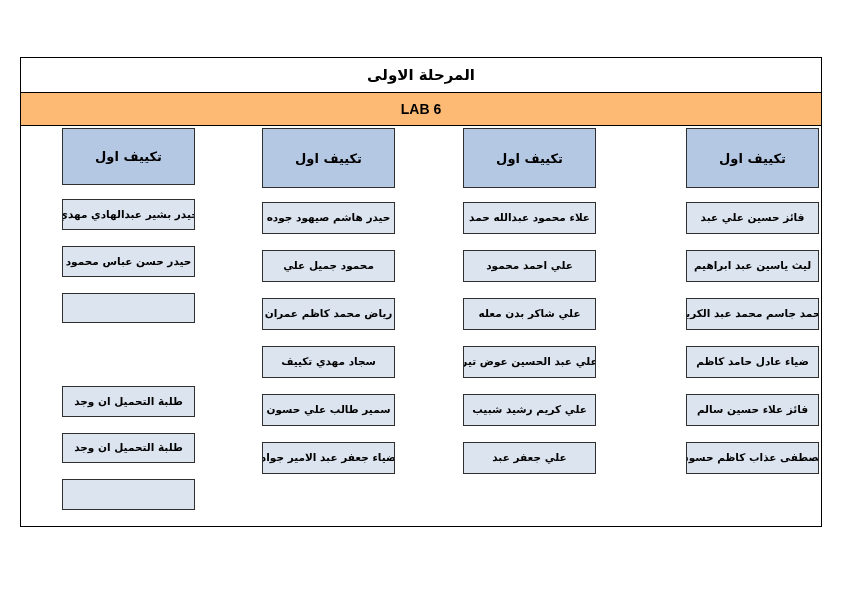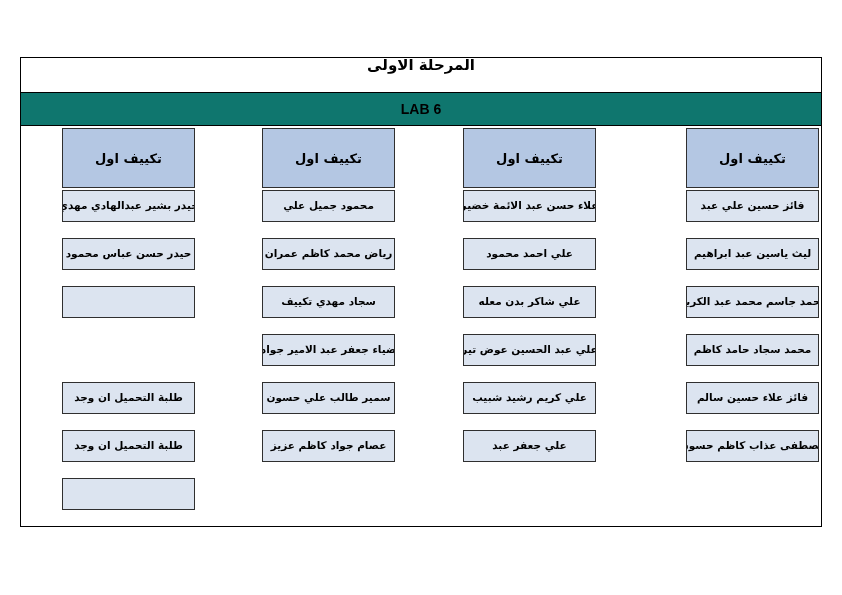--- a/index.html
+++ b/index.html
@@ -28,37 +28,38 @@
     border: 1.5px solid #000000;
     background: #ffffff;
   }
 
   
   .title-row {
     box-sizing: border-box;
     height: 35px;
     border-bottom: 1.5px solid #000000;
     display: flex;
+    align-items: center;
     justify-content: center;
     background: #ffffff;
   }
   .title-row .title-text {
     font-size: 15px;
     font-weight: 700;
     line-height: 1;
     letter-spacing: 0;
   }
   .lab-row {
     box-sizing: border-box;
     height: 33px;
     border-bottom: 1.5px solid #000000;
     display: flex;
     align-items: center;
     justify-content: center;
-    background: #0f766e;
+    background: #fdba74;
   }
   .lab-row .lab-text {
     font-size: 14px;
     font-weight: 700;
     direction: ltr;
     font-family: "Liberation Sans", sans-serif;
   }
 
   
   .columns {
@@ -81,21 +82,21 @@
   
   .col-head {
     box-sizing: border-box;
     width: 133px;
     height: 60px;
     background: #b4c7e3;
     border: 1.2px solid #2f2f2f;
     display: flex;
     align-items: center;
     justify-content: center;
-    margin-bottom: 2px;
+    margin-bottom: 14px;
   }
   .col-head .head-text {
     font-size: 13px;
     font-weight: 700;
     line-height: 1;
   }
 
   
   .cell {
     box-sizing: border-box;
@@ -157,36 +158,36 @@
       <div class="cell">
           <span class="cell-text">فائز حسين علي عبد</span>
         </div>
       <div class="cell">
           <span class="cell-text">ليث ياسين عبد ابراهيم</span>
         </div>
       <div class="cell">
           <span class="cell-text">محمد جاسم محمد عبد الكريم</span>
         </div>
       <div class="cell">
-          <span class="cell-text">محمد سجاد حامد كاظم</span>
+          <span class="cell-text">ضياء عادل حامد كاظم</span>
         </div>
       <div class="cell">
           <span class="cell-text">فائز علاء حسين سالم</span>
         </div>
       <div class="cell">
           <span class="cell-text">مصطفى عذاب كاظم حسون</span>
         </div>
     </div>
 
     <div class="col col-2">
       <div class="col-head">
         <span class="head-text">تكييف اول</span>
       </div>
       <div class="cell">
-          <span class="cell-text">علاء حسن عبد الائمة خضير</span>
+          <span class="cell-text">علاء محمود عبدالله حمد</span>
         </div>
       <div class="cell">
           <span class="cell-text">علي احمد محمود</span>
         </div>
       <div class="cell">
           <span class="cell-text">علي شاكر بدن معله</span>
         </div>
       <div class="cell">
           <span class="cell-text">علي عبد الحسين عوض تير</span>
         </div>
@@ -196,36 +197,36 @@
       <div class="cell">
           <span class="cell-text">علي جعفر عبد</span>
         </div>
     </div>
 
     <div class="col col-3">
       <div class="col-head">
         <span class="head-text">تكييف اول</span>
       </div>
       <div class="cell">
+          <span class="cell-text">حيدر هاشم صيهود جوده</span>
+        </div>
+      <div class="cell">
           <span class="cell-text">محمود جميل علي</span>
         </div>
       <div class="cell">
           <span class="cell-text">رياض محمد كاظم عمران</span>
         </div>
       <div class="cell">
           <span class="cell-text">سجاد مهدي تكييف</span>
         </div>
       <div class="cell">
+          <span class="cell-text">سمير طالب علي حسون</span>
+        </div>
+      <div class="cell">
           <span class="cell-text">ضياء جعفر عبد الامير جواد</span>
-        </div>
-      <div class="cell">
-          <span class="cell-text">سمير طالب علي حسون</span>
-        </div>
-      <div class="cell">
-          <span class="cell-text">عصام جواد كاظم عزيز</span>
         </div>
     </div>
 
     <div class="col col-4">
       <div class="col-head">
         <span class="head-text">تكييف اول</span>
       </div>
       <div class="cell">
           <span class="cell-text">حيدر بشير عبدالهادي مهدي</span>
         </div>

